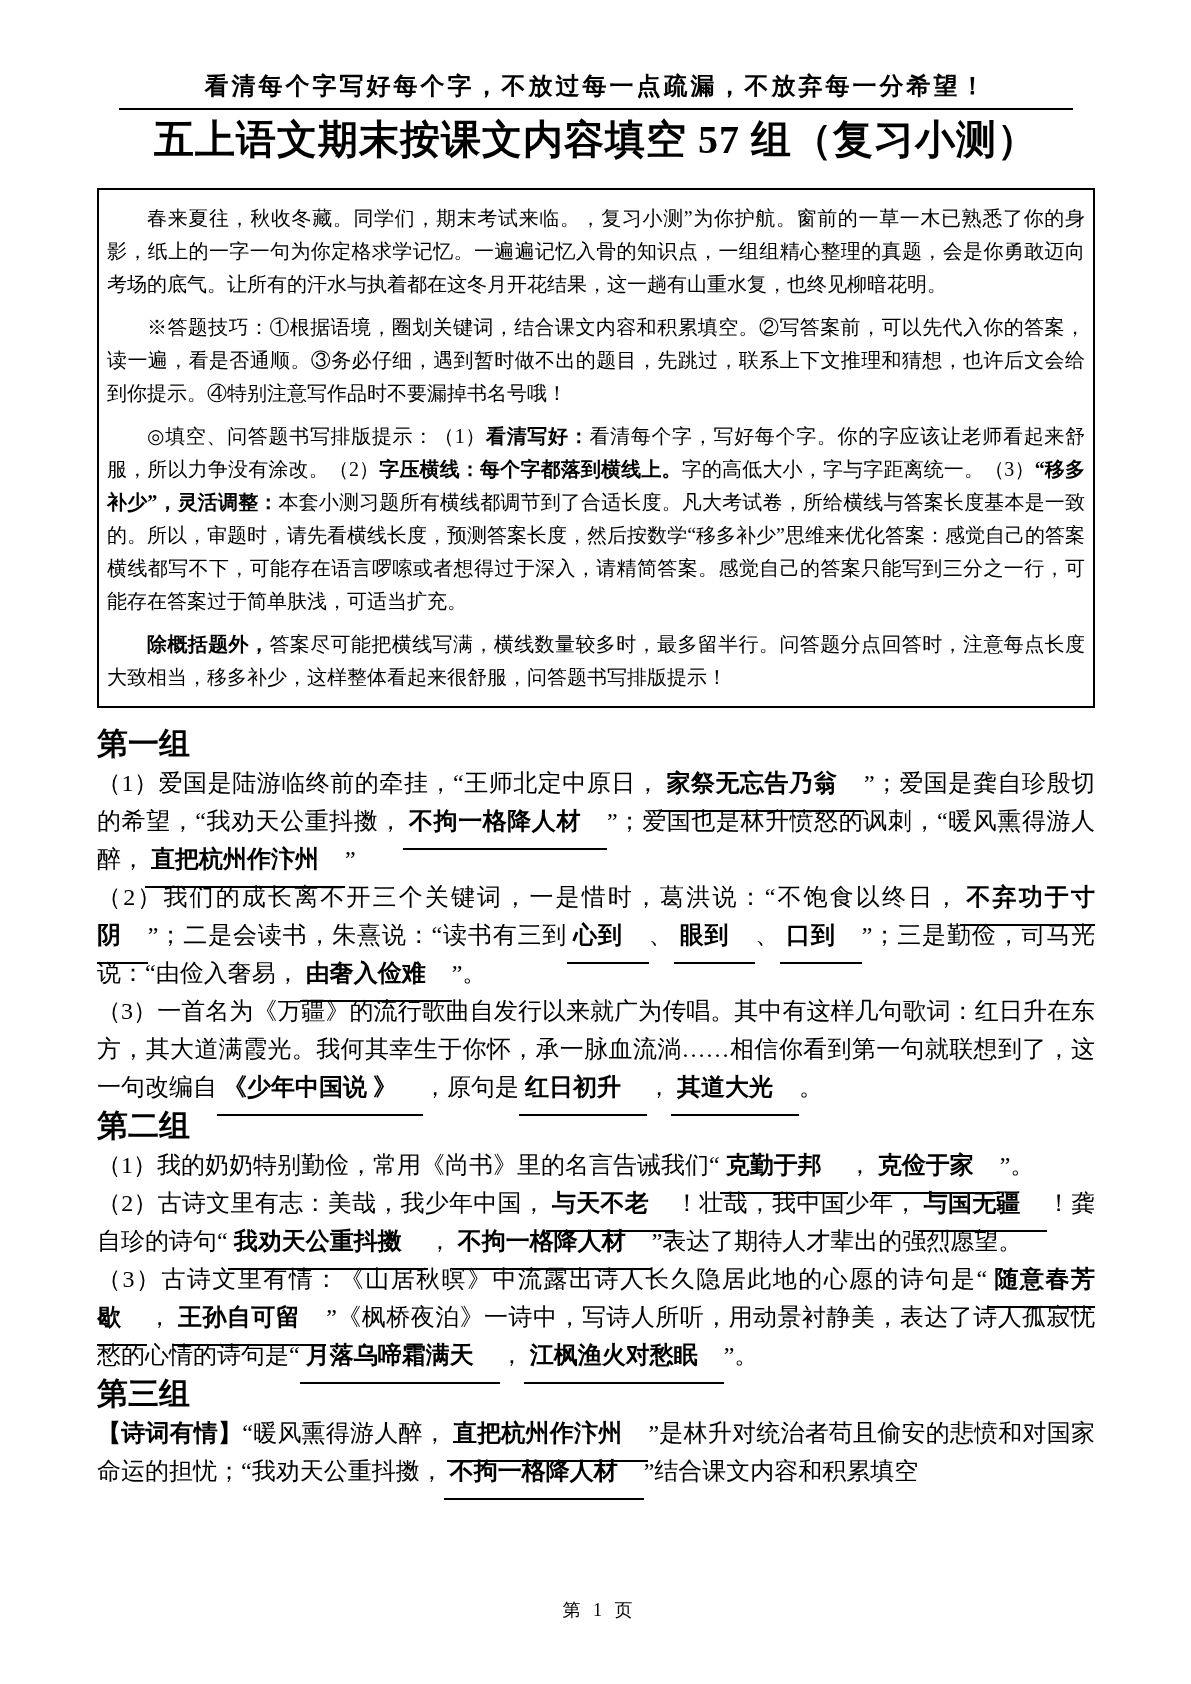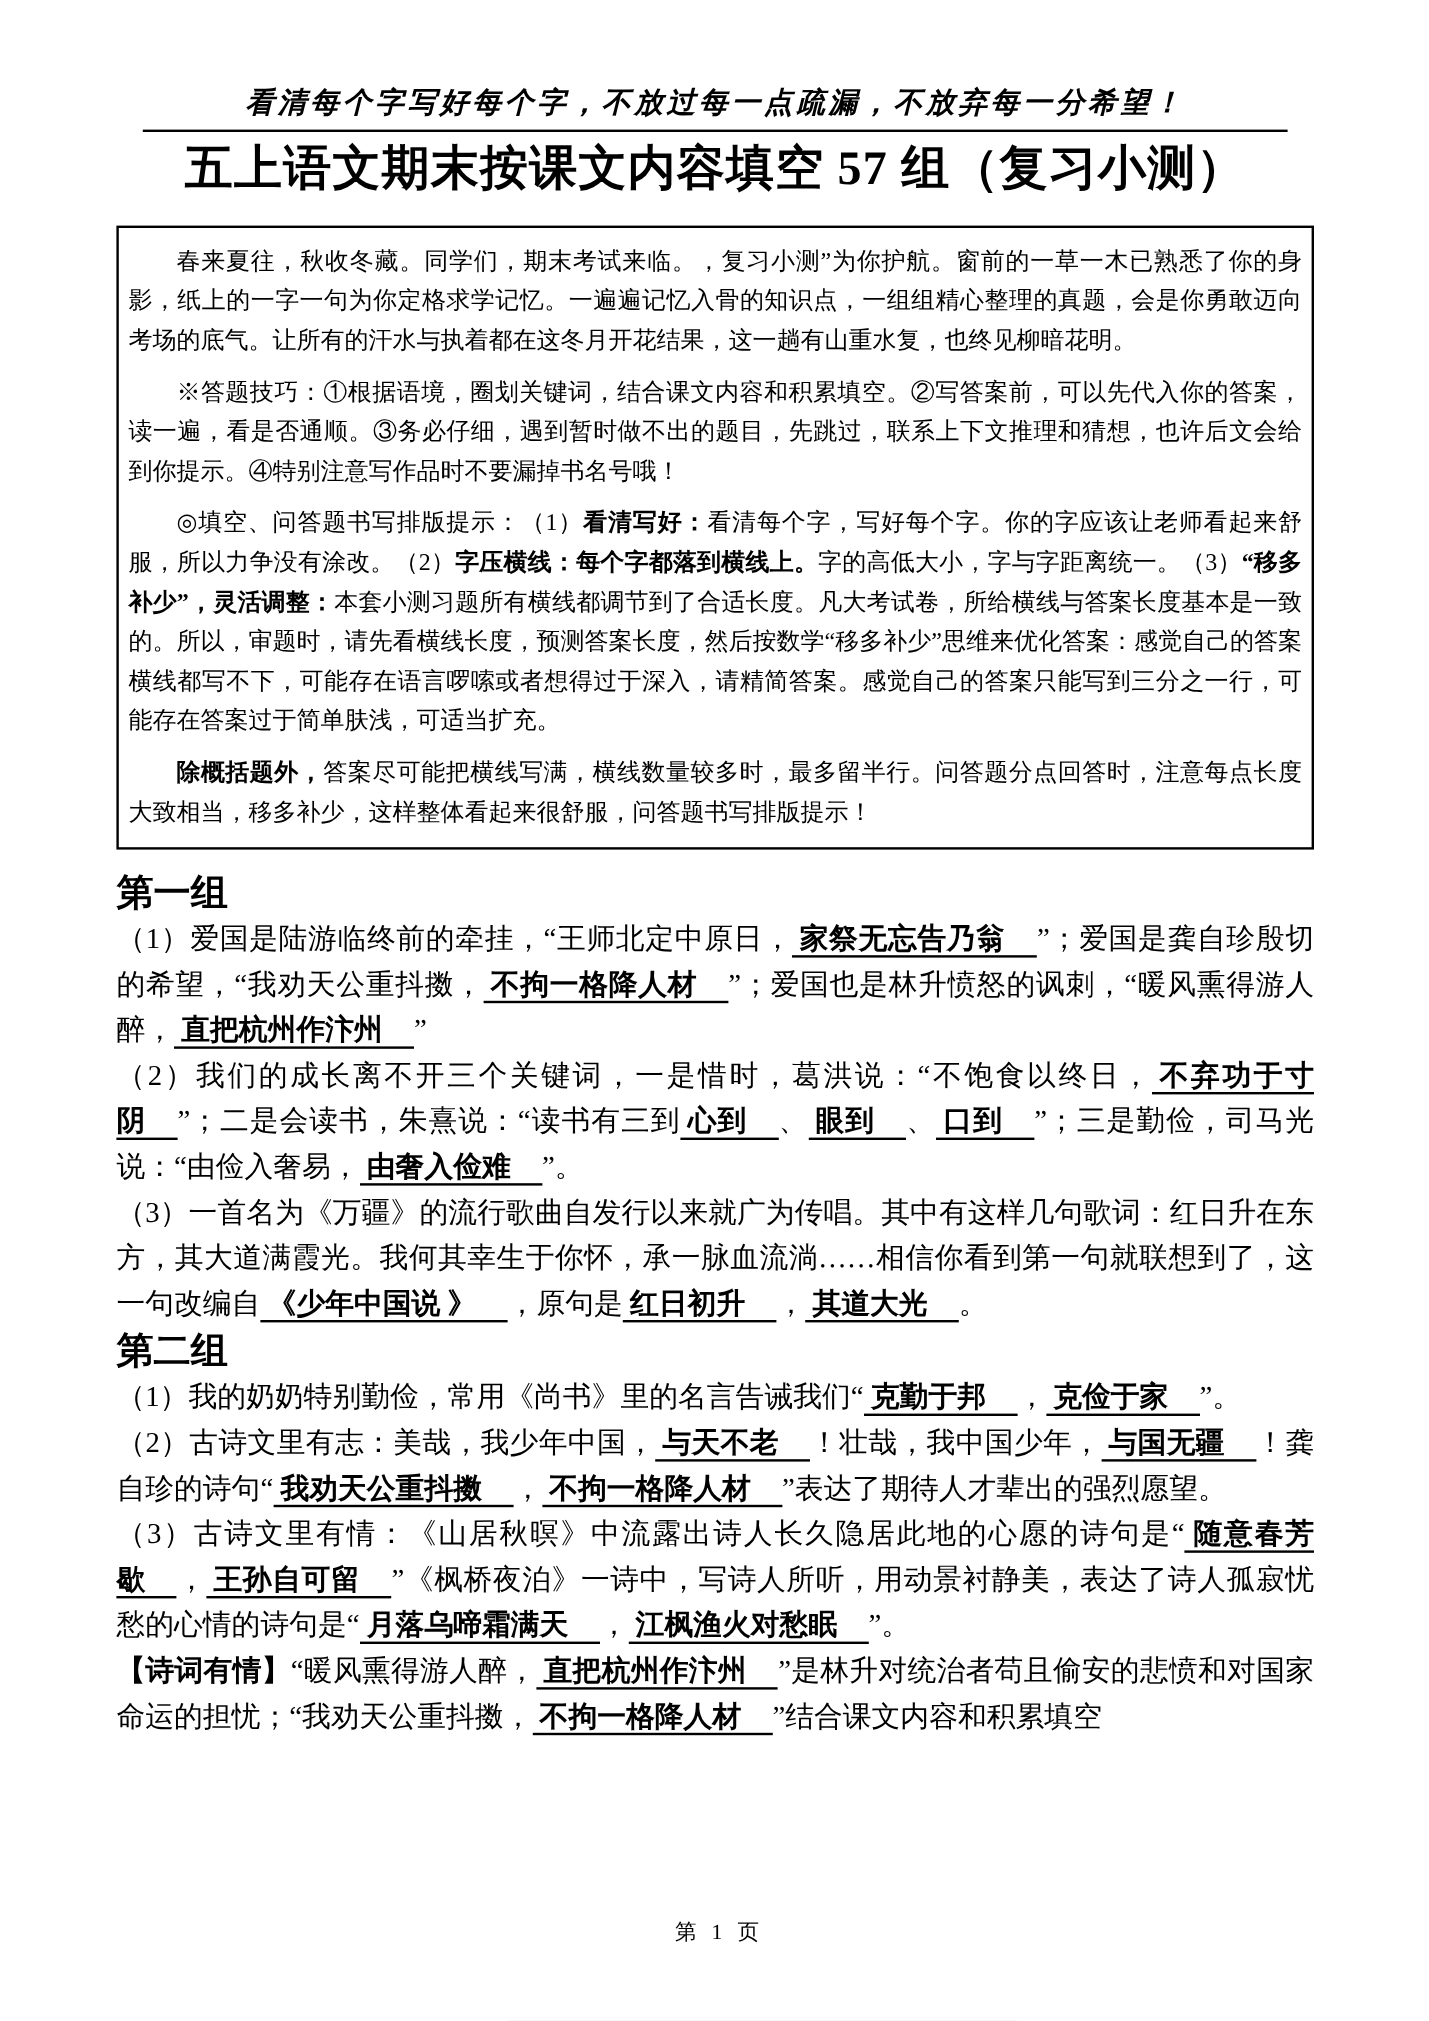--- a/index.html
+++ b/index.html
@@ -12,21 +12,20 @@
     font-family:"Liberation Serif","DejaVu Serif",serif;
     box-sizing:border-box;
     padding:70px 96px 0 97px;
     overflow:hidden;
   }
   
   .motto{
     text-align:center;
     font-size:24px;
     font-weight:bold;
-    font-style:italic;
     letter-spacing:3px;
     line-height:32px;
   }
   .rule{
     border-bottom:2px solid #000;
     margin:6px 22px 0 22px;
     height:0;
   }
   .title{
     text-align:center;
@@ -63,21 +62,21 @@
     font-size:31px;
     line-height:40px;
   }
   .q{margin:0;}
   
   .seg-n{font-weight:normal;}
   .seg-b{font-weight:bold;}
   .seg-a{
     font-weight:bold;
     border-bottom:2px solid #000;
-    padding:0 26px 0 6px;
+    padding:0 26px 14px 6px;
   }
   
   .page-footer{
     position:absolute;
     left:4px;bottom:62px;
     width:100%;
     text-align:center;
     font-size:18px;
     letter-spacing:4px;
   }
@@ -110,20 +109,21 @@
     </div>
 
     <div class="group">
       <div class="group-heading">第二组</div>
       <p class="q"><span class="seg-n">（1）我的奶奶特别勤俭，常用《尚书》里的名言告诫我们“</span><span class="seg-a">克勤于邦</span><span class="seg-n">，</span><span class="seg-a">克俭于家</span><span class="seg-n">”。</span></p>
       <p class="q"><span class="seg-n">（2）古诗文里有志：美哉，我少年中国，</span><span class="seg-a">与天不老</span><span class="seg-n">！壮哉，我中国少年，</span><span class="seg-a">与国无疆</span><span class="seg-n">！龚自珍的诗句“</span><span class="seg-a">我劝天公重抖擞</span><span class="seg-n">，</span><span class="seg-a">不拘一格降人材</span><span class="seg-n">”表达了期待人才辈出的强烈愿望。</span></p>
       <p class="q"><span class="seg-n">（3）古诗文里有情：《山居秋暝》中流露出诗人长久隐居此地的心愿的诗句是“</span><span class="seg-a">随意春芳歇</span><span class="seg-n">，</span><span class="seg-a">王孙自可留</span><span class="seg-n">”《枫桥夜泊》一诗中，写诗人所听，用动景衬静美，表达了诗人孤寂忧愁的心情的诗句是“</span><span class="seg-a">月落乌啼霜满天</span><span class="seg-n">，</span><span class="seg-a">江枫渔火对愁眠</span><span class="seg-n">”。</span></p>
     </div>
 
     <div class="group">
+      <div class="group-heading">第三组</div>
       <p class="q"><span class="seg-b">【诗词有情】</span><span class="seg-n">“暖风熏得游人醉，</span><span class="seg-a">直把杭州作汴州</span><span class="seg-n">”是林升对统治者苟且偷安的悲愤和对国家命运的担忧；“我劝天公重抖擞，</span><span class="seg-a">不拘一格降人材</span><span class="seg-n">”结合课文内容和积累填空</span></p>
     </div>
 
   </main>
 
   <footer class="page-footer">第 1 页</footer>
 
 </div>
 
 </body></html>

